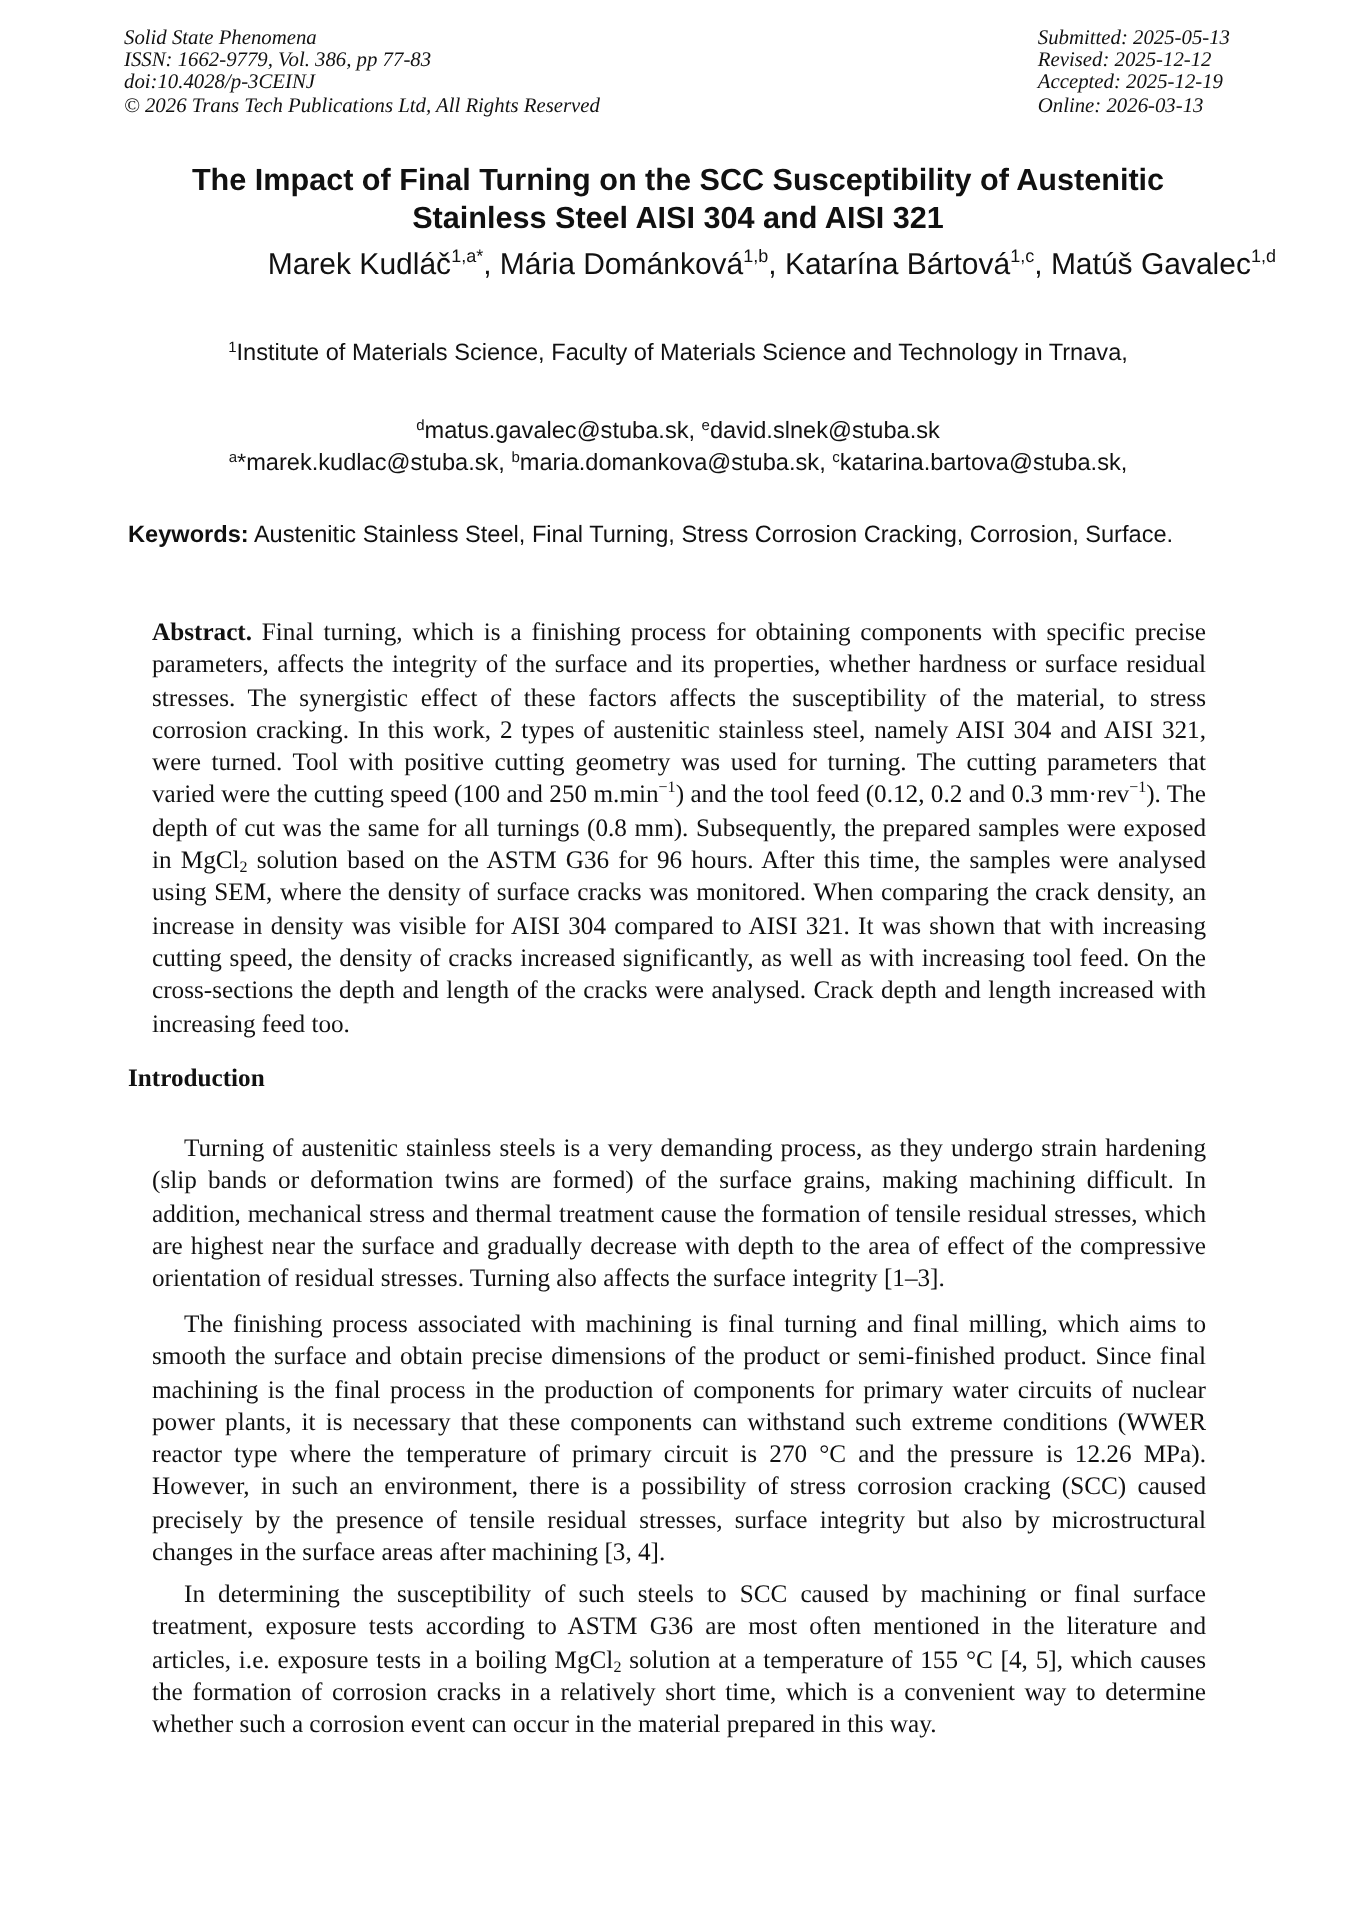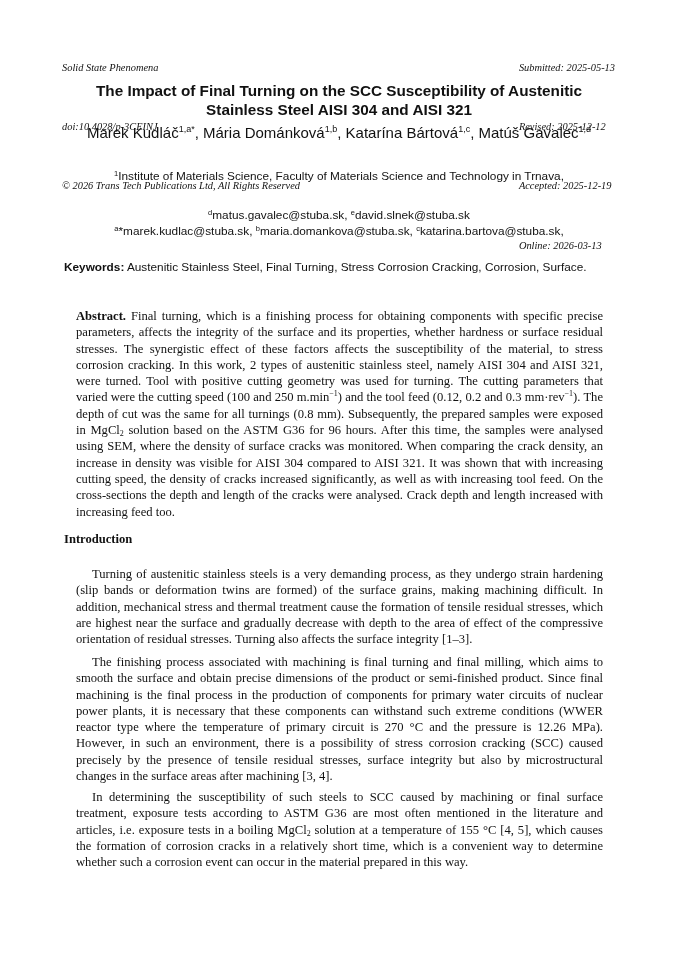--- a/index.html
+++ b/index.html
@@ -2,25 +2,25 @@
 <html><head>
   <meta charset="utf-8">
   <style>
     html, body { margin: 0; padding: 0; background: #ffffff; }
     body { width: 678px; height: 959px; position: relative; overflow: hidden; color: #111; }
     .page { position: absolute; left: 0; top: 0; width: 678px; height: 959px; }
 
     .hdr { position: absolute; top: 14px; font-family: "Liberation Serif", serif; font-style: italic; font-size: 10.4px; line-height: 11.2px; color: #111; }
     .hdr-left { left: 62px; text-align: left; }
     .hdr-right { right: 63px; }
-    .hdr div { white-space: nowrap; margin-top: 48px; }
+    .hdr div { white-space: nowrap; }
 
     .title { position: absolute; left: 40px; width: 598px; top: 81px; text-align: center;
       font-family: "Liberation Sans", sans-serif; font-weight: bold; font-size: 15.3px; line-height: 19px; color: #111; }
-    .authors { position: absolute; left: 40px; width: 598px; top: 123px; text-align: center;
+    .authors { position: absolute; left: 40px; width: 598px; top: 123px; text-align: right;
       font-family: "Liberation Sans", sans-serif; font-size: 15px; line-height: 20px; color: #111; }
     .authors sup { font-size: 9px; vertical-align: 6px; line-height: 0; }
 
     .affil { position: absolute; left: 40px; width: 598px; top: 168px; text-align: center;
       font-family: "Liberation Sans", sans-serif; font-size: 11.8px; line-height: 17px; color: #111; }
     .affil sup, .emails sup { font-size: 7.5px; vertical-align: 4px; line-height: 0; }
     .emails { position: absolute; left: 40px; width: 598px; top: 207px; text-align: center;
       font-family: "Liberation Sans", sans-serif; font-size: 11.8px; line-height: 16px; color: #111; }
 
     .keywords { position: absolute; left: 64px; width: 560px; top: 260px;
@@ -40,20 +40,21 @@
     sup.s { font-size: 8px; vertical-align: 5px; line-height: 0; }
     sub.s { font-size: 8px; vertical-align: -2px; line-height: 0; }
   </style>
 </head>
 <body>
 
 <div class="page">
 
   <div class="hdr hdr-left">
     <div>Solid State Phenomena</div>
+    <div>ISSN: 1662-9779, Vol. 386, pp 77-83</div>
     <div>doi:10.4028/p-3CEINJ</div>
     <div>© 2026 Trans Tech Publications Ltd, All Rights Reserved</div>
   </div>
 
   <div class="hdr hdr-right">
     <div>Submitted: 2025-05-13</div>
     <div>Revised: 2025-12-12</div>
     <div>Accepted: 2025-12-19</div>
     <div>Online: 2026-03-13</div>
   </div>

